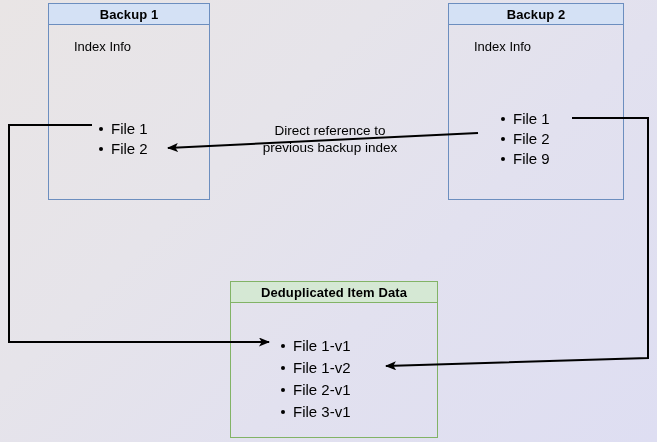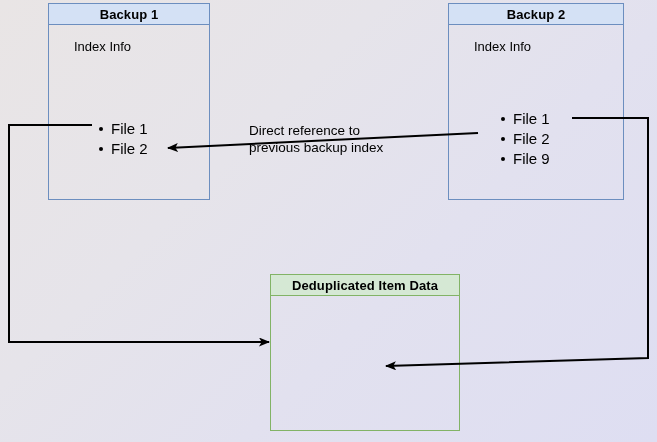--- a/index.html
+++ b/index.html
@@ -91,20 +91,21 @@
   .file-list.wide li::before {
     top: 9px;
   }
 
   
   .caption {
     position: absolute;
     font-size: 13.5px;
     line-height: 17px;
     color: #000000;
+    text-align: center;
     white-space: pre-line;
   }
 
   
   #connectors {
     position: absolute;
     left: 0;
     top: 0;
     width: 657px;
     height: 442px;
@@ -132,22 +133,30 @@
     <div class="box-body">
       <div class="index-title" style="left:25px; top:14px;">Index Info</div>
       <ul class="file-list" style="left:51px; top:84px;">
         <li>File 1</li>
         <li>File 2</li>
         <li>File 9</li>
       </ul>
     </div>
   </div>
 
-  <div class="box green" style="left:230px; top:274px; width:190px; height:157px;margin-left:40px;">
+  <div class="box green" style="left:230px; top:281px; width:208px; height:157px;">
     <div class="box-header">Deduplicated Item Data</div>
+    <div class="box-body">
+      <ul class="file-list wide" style="left:49px; top:32px;">
+        <li>File 1-v1</li>
+        <li>File 1-v2</li>
+        <li>File 2-v1</li>
+        <li>File 3-v1</li>
+      </ul>
+    </div>
   </div>
 
   <div class="caption" style="left:249px; top:122px; width:162px;">Direct reference to
 previous backup index</div>
 
   <svg id="connectors" viewBox="0 0 657 442">
     <defs>
       <marker id="arrowhead" markerWidth="11" markerHeight="9" refX="10" refY="4.5" orient="auto" markerUnits="userSpaceOnUse">
         <path d="M0,0 L11,4.5 L0,9 L2.6,4.5 Z" fill="#000000"></path>
       </marker>

